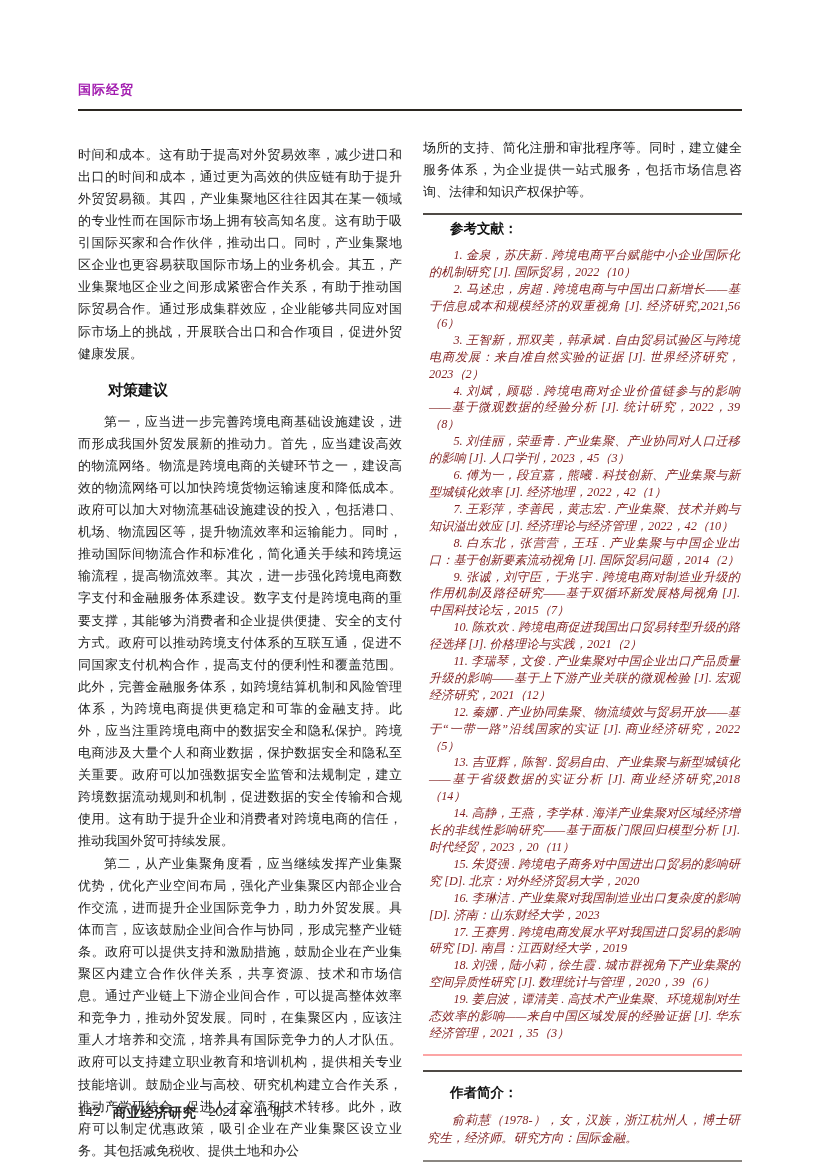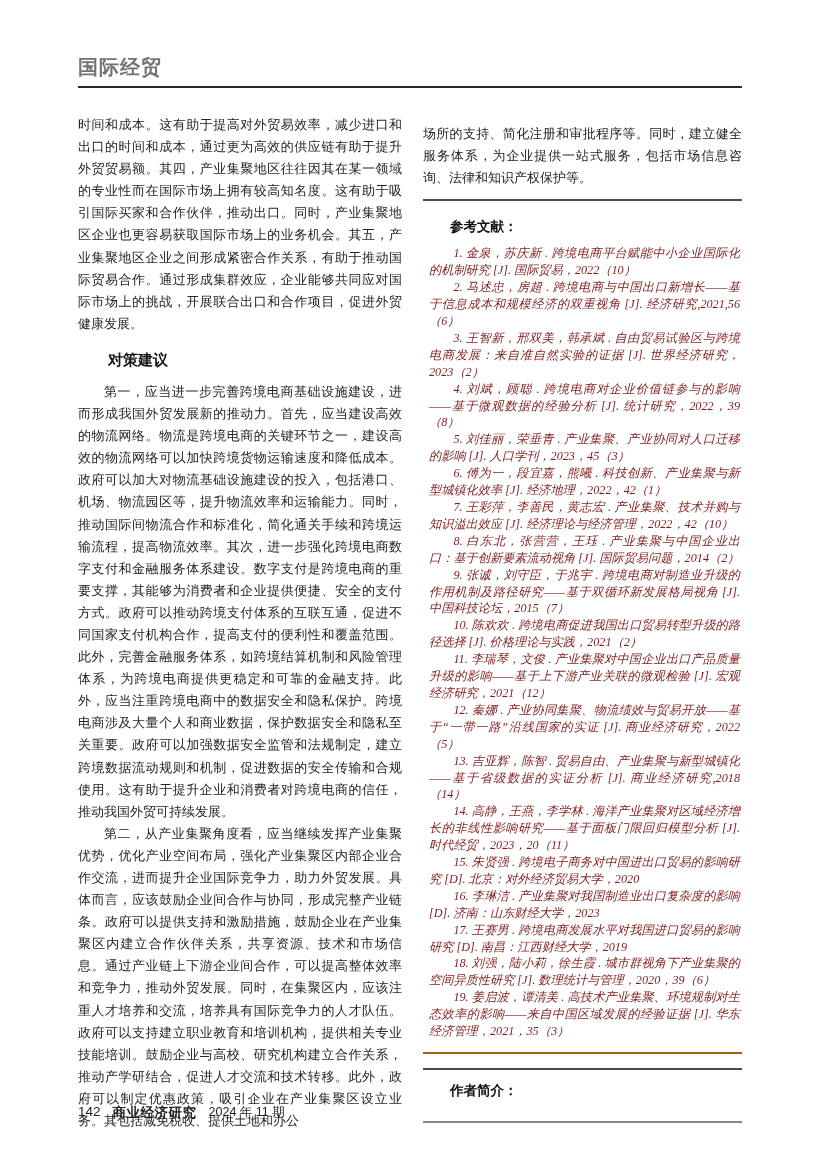--- a/index.html
+++ b/index.html
@@ -16,35 +16,36 @@
   .content {
     position: absolute;
     left: 78px;
     top: 55px;
     width: 664px;
   }
   
   .section-label {
     font-family: "Liberation Sans", "DejaVu Sans", sans-serif;
     font-weight: bold;
-    font-size: 20px;
+    font-size: 13px;
     letter-spacing: 1px;
-    color: #737373;
+    color: #a21caf;
     line-height: 24px;
+    margin-top: 23px;
   }
   .header-rule {
     border-bottom: 2px solid #2b2620;
     margin-top: 7px;
   }
   
   .columns {
     display: flex;
     gap: 21px;
     margin-top: 26px;
-    align-items: center;
+    align-items: flex-end;
   }
   .col-left  { width: 324px; }
   .col-right { width: 319px; }
   p.body {
     margin: 0;
     font-size: 13px;
     line-height: 22.1px;
     text-align: justify;
     color: #242424;
   }
@@ -55,22 +56,22 @@
     font-size: 15px;
     color: #111111;
     margin: 14px 0 11px;
     text-indent: 2em;
     line-height: 21px;
   }
   
   .refs-box {
     margin-top: 10px;
     border-top: 2px solid #4f4a45;
-    border-bottom: 2px solid #a16207;
-    padding: 16px 0 12px;
+    border-bottom: 2px solid #fca5a5;
+    padding: 4px 0 12px;
   }
   .author-box {
     margin-top: 14px;
     border-top: 2px solid #4f4a45;
     border-bottom: 2px solid #8a8681;
     padding: 11px 0 12px;
   }
   .box-title {
     font-family: "Liberation Sans", "DejaVu Sans", sans-serif;
     font-weight: bold;
@@ -154,20 +155,21 @@
             <p class="ref">15. 朱贤强 . 跨境电子商务对中国进出口贸易的影响研究 [D]. 北京：对外经济贸易大学，2020</p>
             <p class="ref">16. 李琳洁 . 产业集聚对我国制造业出口复杂度的影响 [D]. 济南：山东财经大学，2023</p>
             <p class="ref">17. 王赛男 . 跨境电商发展水平对我国进口贸易的影响研究 [D]. 南昌：江西财经大学，2019</p>
             <p class="ref">18. 刘强，陆小莉，徐生霞 . 城市群视角下产业集聚的空间异质性研究 [J]. 数理统计与管理，2020，39（6）</p>
             <p class="ref">19. 姜启波，谭清美 . 高技术产业集聚、环境规制对生态效率的影响——来自中国区域发展的经验证据 [J]. 华东经济管理，2021，35（3）</p>
           </div>
         </div>
 
         <div class="author-box">
           <h3 class="box-title">作者简介：</h3>
+          <p class="ref author-bio">俞莉慧（1978-），女，汉族，浙江杭州人，博士研究生，经济师。研究方向：国际金融。</p>
         </div>
       </section>
 
     </main>
   </div>
 
   <footer class="page-footer">
     <span class="pagenum">142</span>
     <span class="journal">商业经济研究</span>
     <span class="issue">2024 年 11 期</span>

